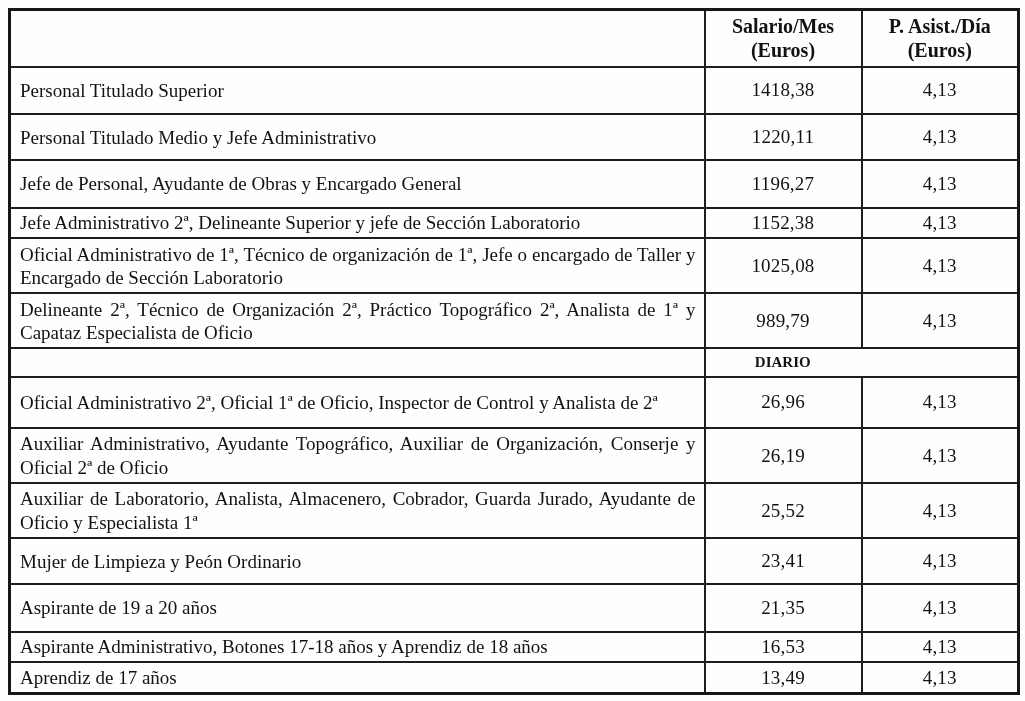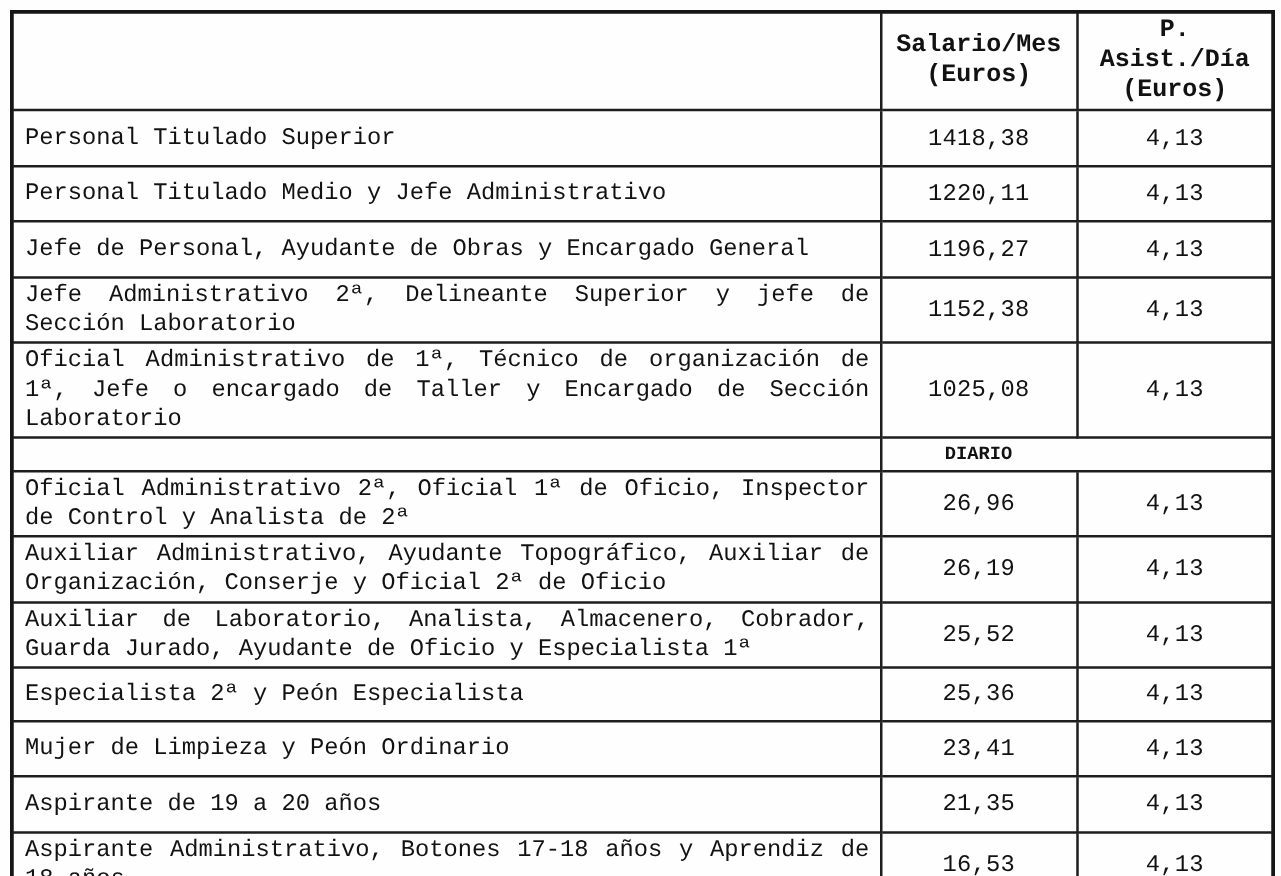--- a/index.html
+++ b/index.html
@@ -7,21 +7,21 @@
     padding: 0;
     background: #ffffff;
   }
   .page {
     position: relative;
     width: 1025px;
     height: 701px;
     box-sizing: border-box;
     padding: 8px 8px 6px 8px;
     background: #fefefe;
-    font-family: Liberation Mono, monospace;
+    font-family: Liberation Serif, serif;
     color: #121212;
   }
   table.salary-table {
     border-collapse: collapse;
     table-layout: fixed;
     width: 1009px;
     height: 687px;
     border: 3px solid #161616;
     background: #fefefe;
   }
@@ -115,20 +115,25 @@
       <td class="num">1152,38</td>
       <td class="num">4,13</td>
     </tr>
 
     <tr class="rh50">
       <td class="lbl">Oficial Administrativo de 1ª, Técnico de organización de 1ª, Jefe o encargado de Taller y Encargado de Sección Laboratorio</td>
       <td class="num">1025,08</td>
       <td class="num">4,13</td>
     </tr>
 
+    <tr class="rh49">
+      <td class="lbl">Delineante 2ª, Técnico de Organización 2ª, Práctico Topográfico 2ª, Analista de 1ª y Capataz Especialista de Oficio</td>
+      <td class="num">989,79</td>
+      <td class="num">4,13</td>
+    </tr>
 
     <tr class="rh27">
       <td class="lbl"></td>
       <td class="diario" colspan="2">DIARIO</td>
     </tr>
 
     <tr class="rh49">
       <td class="lbl">Oficial Administrativo 2ª, Oficial 1ª de Oficio, Inspector de Control y Analista de 2ª</td>
       <td class="num">26,96</td>
       <td class="num">4,13</td>
@@ -139,25 +144,20 @@
       <td class="num">26,19</td>
       <td class="num">4,13</td>
     </tr>
 
     <tr class="rh50">
       <td class="lbl">Auxiliar de Laboratorio, Analista, Almacenero, Cobrador, Guarda Jurado, Ayudante de Oficio y Especialista 1ª</td>
       <td class="num">25,52</td>
       <td class="num">4,13</td>
     </tr>
 
-    <tr class="rh43">
-      <td class="lbl">Especialista 2ª y Peón Especialista</td>
-      <td class="num">25,36</td>
-      <td class="num">4,13</td>
-    </tr>
 
     <tr class="rh44">
       <td class="lbl">Mujer de Limpieza y Peón Ordinario</td>
       <td class="num">23,41</td>
       <td class="num">4,13</td>
     </tr>
 
     <tr class="rh45">
       <td class="lbl">Aspirante de 19 a 20 años</td>
       <td class="num">21,35</td>

